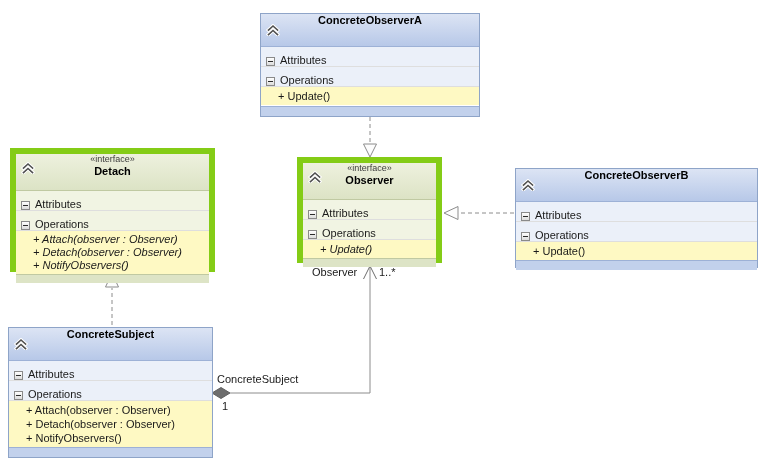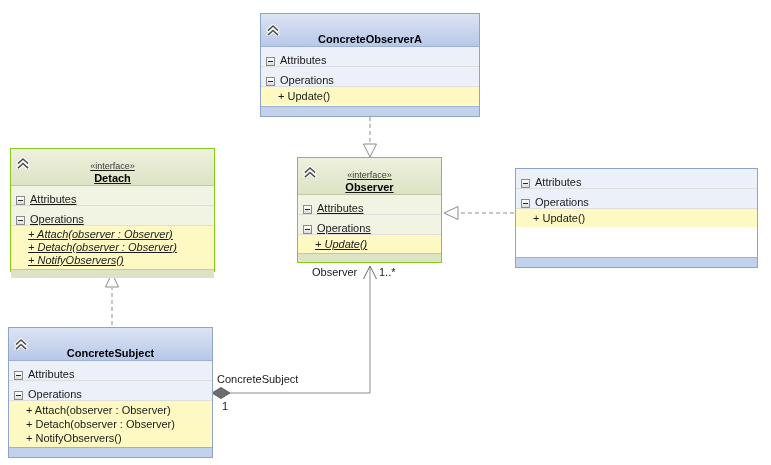--- a/index.html
+++ b/index.html
@@ -8,23 +8,23 @@
     font-family:"Liberation Sans",sans-serif;
   }
   #connector-layer{position:absolute;left:0;top:0;}
 
   
   .class-box{
     position:absolute;display:flex;flex-direction:column;box-sizing:border-box;
     background:#ffffff;font-size:11px;color:#1a1a1a;
   }
   .blue{border:1px solid #8ea4c8;}
-  .green{border:1px solid #84cc16;text-decoration:underline;}
-
-  .hdr{position:relative;display:flex;flex-direction:column;justify-content:flex-end;
+  .green{border:6px solid #84cc16;}
+
+  .hdr{position:relative;display:flex;flex-direction:column;justify-content:flex-start;
        align-items:center;flex:0 0 auto;}
   .blue  .hdr{height:32px;background:linear-gradient(#dce4f4,#b7c8e8);border-bottom:1px solid #9db1d6;}
   .green .hdr{height:32px;background:linear-gradient(#eef1de,#dce3c5);border-bottom:1px solid #c0c9a2;}
   .hdr.two{height:36px;}
   .title{font-weight:bold;color:#000;line-height:13px;}
   .stereo{font-size:9px;color:#3c3c3c;line-height:11px;}
   .chev{position:absolute;left:5px;top:50%;transform:translateY(-50%);width:14px;height:12px;}
   .hdr.two .chev{top:8px;transform:none;}
 
   .row{height:19px;flex:0 0 auto;display:flex;align-items:flex-end;gap:5px;
@@ -169,20 +169,31 @@
       <span class="minus"></span>
       <span>Operations</span>
     </div>
     <div class="ops">
       <div class="op">+ Update()</div>
     </div>
     <div class="ftr"></div>
   </div>
 
   <div class="class-box blue" id="box-concrete-observer-b">
+    <div class="hdr">
+      <span class="chev">
+        <svg width="14" height="12" viewBox="0 0 14 12">
+            <g fill="none" stroke-linecap="square">
+          <path d="M2.5 6 L7 2 L11.5 6 M2.5 10.5 L7 6.5 L11.5 10.5" stroke="#ffffff" stroke-width="3.6"></path>
+          <path d="M2.5 6 L7 2 L11.5 6 M2.5 10.5 L7 6.5 L11.5 10.5" stroke="#4f4f4f" stroke-width="1.6"></path>
+        </g>
+          </svg>
+      </span>
+      <div class="title">ConcreteObserverB</div>
+    </div>
     <div class="row">
       <span class="minus"></span>
       <span>Attributes</span>
     </div>
     <div class="row">
       <span class="minus"></span>
       <span>Operations</span>
     </div>
     <div class="ops">
       <div class="op">+ Update()</div>

